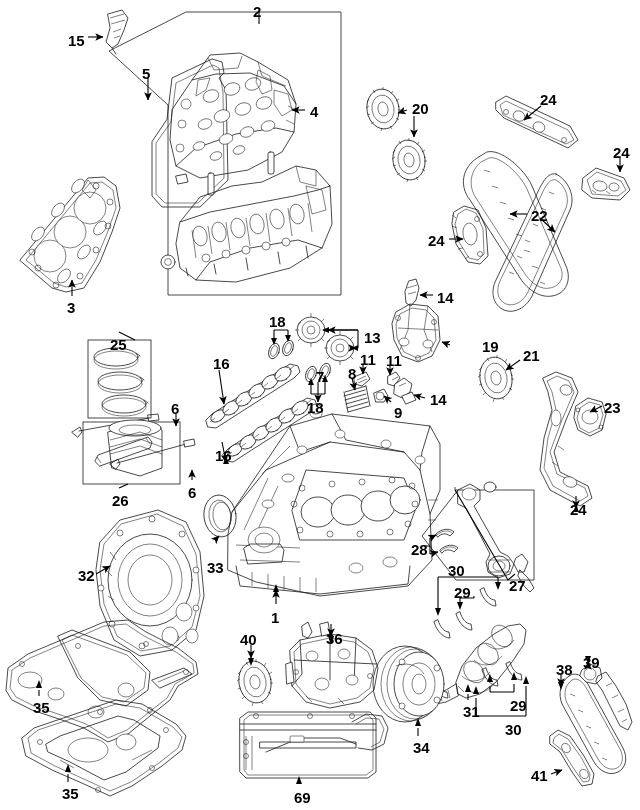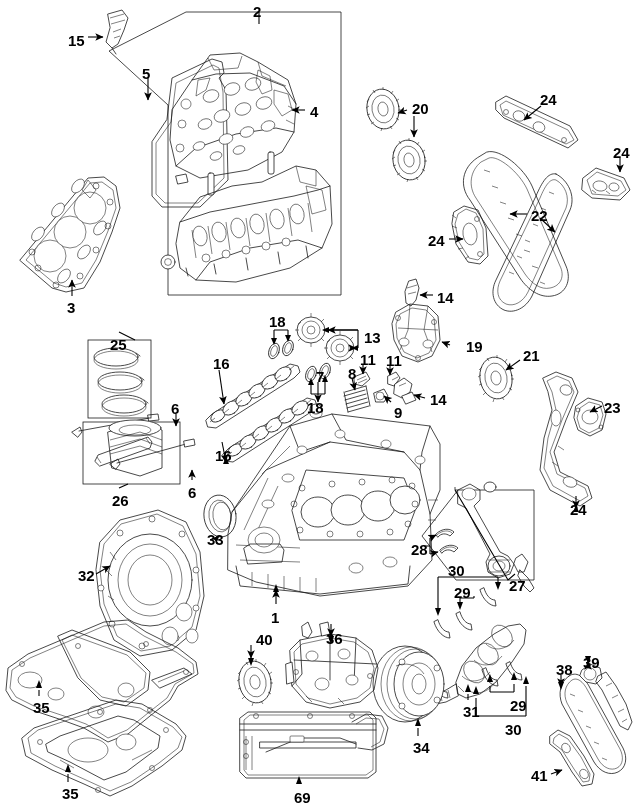--- a/index.html
+++ b/index.html
@@ -764,45 +764,45 @@
   <div class="callout" style="left:412px; top:101px;">20</div>
   <div class="callout" style="left:540px; top:92px;">24</div>
   <div class="callout" style="left:613px; top:145px;">24</div>
   <div class="callout" style="left:531px; top:208px;">22</div>
   <div class="callout" style="left:428px; top:233px;">24</div>
   <div class="callout" style="left:67px;  top:300px;">3</div>
   <div class="callout" style="left:437px; top:290px;">14</div>
   <div class="callout" style="left:110px; top:316px;margin-top:21px;">25</div>
   <div class="callout" style="left:269px; top:314px;">18</div>
   <div class="callout" style="left:364px; top:330px;">13</div>
-  <div class="callout" style="left:466px; top:339px;text-align:right;">19</div>
+  <div class="callout" style="left:482px; top:339px;text-align:right;">19</div>
   <div class="callout" style="left:213px; top:356px;">16</div>
   <div class="callout" style="left:360px; top:352px;">11</div>
   <div class="callout" style="left:386px; top:353px;">11</div>
   <div class="callout" style="left:348px; top:366px;">8</div>
   <div class="callout" style="left:523px; top:348px;">21</div>
   <div class="callout" style="left:316px; top:369px;">7</div>
   <div class="callout" style="left:171px; top:401px;">6</div>
   <div class="callout" style="left:307px; top:400px;">18</div>
   <div class="callout" style="left:394px; top:405px;">9</div>
   <div class="callout" style="left:430px; top:392px;">14</div>
   <div class="callout" style="left:604px; top:400px;">23</div>
   <div class="callout" style="left:215px; top:448px;">16</div>
   <div class="callout" style="left:188px; top:485px;">6</div>
   <div class="callout" style="left:570px; top:502px;">24</div>
   <div class="callout" style="left:112px; top:493px;">26</div>
-  <div class="callout" style="left:207px; top:532px;text-align:center;">33</div>
+  <div class="callout" style="left:207px; top:560px;text-align:center;">33</div>
   <div class="callout" style="left:411px; top:542px;">28</div>
   <div class="callout" style="left:509px; top:578px;">27</div>
   <div class="callout" style="left:78px;  top:568px;">32</div>
   <div class="callout" style="left:448px; top:563px;">30</div>
   <div class="callout" style="left:454px; top:585px;">29</div>
   <div class="callout" style="left:271px; top:610px;">1</div>
   <div class="callout" style="left:326px; top:631px;text-align:right;">36</div>
-  <div class="callout" style="left:256px; top:632px;text-align:center;">40</div>
+  <div class="callout" style="left:240px; top:632px;text-align:center;">40</div>
   <div class="callout" style="left:556px; top:662px;">38</div>
   <div class="callout" style="left:583px; top:655px;">39</div>
   <div class="callout" style="left:463px; top:704px;">31</div>
   <div class="callout" style="left:510px; top:698px;">29</div>
   <div class="callout" style="left:33px;  top:700px;">35</div>
   <div class="callout" style="left:505px; top:722px;">30</div>
   <div class="callout" style="left:413px; top:740px;">34</div>
   <div class="callout" style="left:531px; top:768px;">41</div>
   <div class="callout" style="left:62px;  top:786px;">35</div>
   <div class="callout" style="left:294px; top:790px;">69</div>

